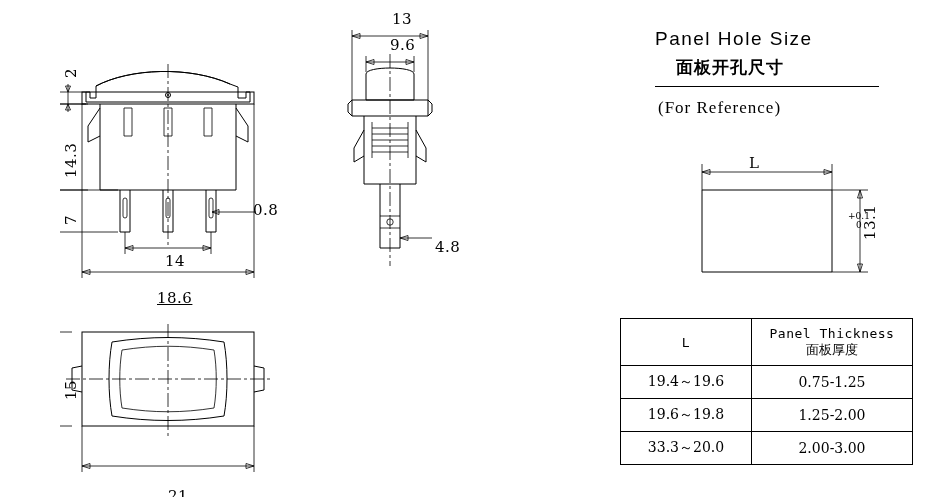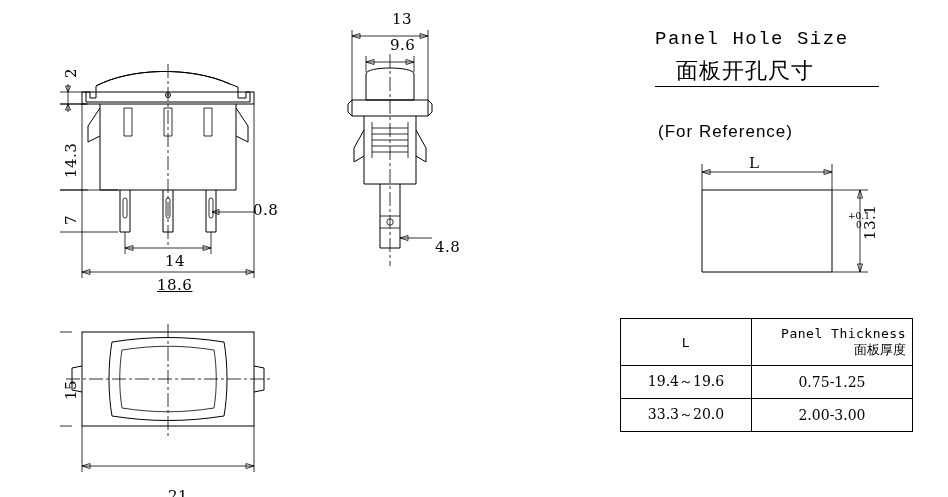--- a/index.html
+++ b/index.html
@@ -27,51 +27,51 @@
     font-size: 15px;
     letter-spacing: 0.5px;
     white-space: nowrap;
     color: #000;
   }
   .rot90 {
     transform: rotate(-90deg);
     transform-origin: left top;
   }
   .title-en {
-    font-family: Liberation Mono, monospace;
+    font-family: Liberation Sans, sans-serif;
     font-size: 19px;
     letter-spacing: 1.5px;
     white-space: nowrap;
   }
   .title-cn {
     font-family: "DejaVu Sans", sans-serif;
-    font-size: 22px;
-    letter-spacing: 1px;
-    white-space: nowrap;
-  }
-  .ref-en {
-    font-family: Liberation Sans, sans-serif;
     font-size: 17px;
     letter-spacing: 1px;
     white-space: nowrap;
-    margin-top: 24px;
+    font-weight: bold;
+  }
+  .ref-en {
+    font-family: Liberation Serif, serif;
+    font-size: 17px;
+    letter-spacing: 1px;
+    white-space: nowrap;
   }
   table.panel-table {
     border-collapse: collapse;
     font-family: "DejaVu Serif", serif;
     font-size: 14px;
   }
   table.panel-table td, table.panel-table th {
     border: 1px solid #000;
     text-align: center;
     font-weight: normal;
     padding: 3px 6px;
   }
   table.panel-table th.col-l { width: 118px; height: 40px; }
-  table.panel-table th.col-t { width: 148px; height: 40px; text-align: right; }
+  table.panel-table th.col-t { width: 148px; height: 40px; }
   table.panel-table td { height: 26px; margin-top: 29px; }
   .hdr-en {
     font-family: "DejaVu Sans Mono", monospace;
     font-size: 13px;
     letter-spacing: 0.5px;
     display: block;
   }
   .hdr-cn {
     font-family: "DejaVu Sans", sans-serif;
     font-size: 13px;
@@ -161,21 +161,21 @@
       <path class="ln-thin" d="M 22 232 L 30 229.5 L 30 234.5 Z" fill="#000"></path>
       <path class="ln-thin" d="M 194 232 L 186 229.5 L 186 234.5 Z" fill="#000"></path>
     </svg>
   </div>
 
   <div class="abs dimtext rot90" style="left:62px; top:78px;">2</div>
   <div class="abs dimtext rot90" style="left:62px; top:178px;">14.3</div>
   <div class="abs dimtext rot90" style="left:62px; top:225px;">7</div>
   <div class="abs dimtext" style="left:253px; top:201px;">0.8</div>
   <div class="abs dimtext" style="left:165px; top:252px;">14</div>
-  <div class="abs dimtext" style="left:157px; top:276px;text-decoration:underline;">18.6</div>
+  <div class="abs dimtext" style="left:157px; top:289px;text-decoration:underline;">18.6</div>
 
   <div class="abs" style="left:320px; top:16px;">
     <svg width="220" height="280" viewBox="0 0 220 280">
 
       <line class="ctr" x1="70" y1="38" x2="70" y2="250"></line>
 
       <path class="ln" d="M 46 58 C 46 50 94 50 94 58 L 94 84 L 46 84 Z" fill="#fff"></path>
 
       <path class="ln" d="M 32 84 L 108 84 L 108 100 L 32 100 Z" fill="#fff"></path>
       <path class="ln" d="M 32 84 L 28 88 L 28 96 L 32 100" fill="#fff"></path>
@@ -301,20 +301,24 @@
             <span class="hdr-cn">面板厚度</span>
           </th>
         </tr>
       </thead>
       <tbody>
         <tr>
           <td>19.4～19.6</td>
           <td>0.75-1.25</td>
         </tr>
         <tr>
+          <td>19.6～19.8</td>
+          <td>1.25-2.00</td>
+        </tr>
+        <tr>
           <td>33.3～20.0</td>
           <td>2.00-3.00</td>
         </tr>
       </tbody>
     </table>
   </div>
 
 </div>
 
 </body></html>

